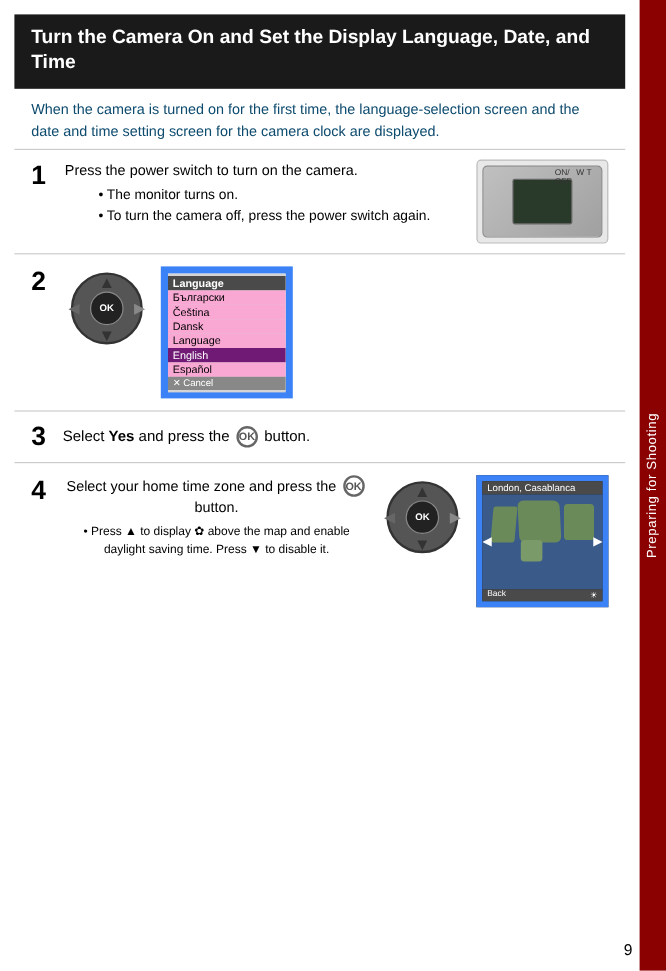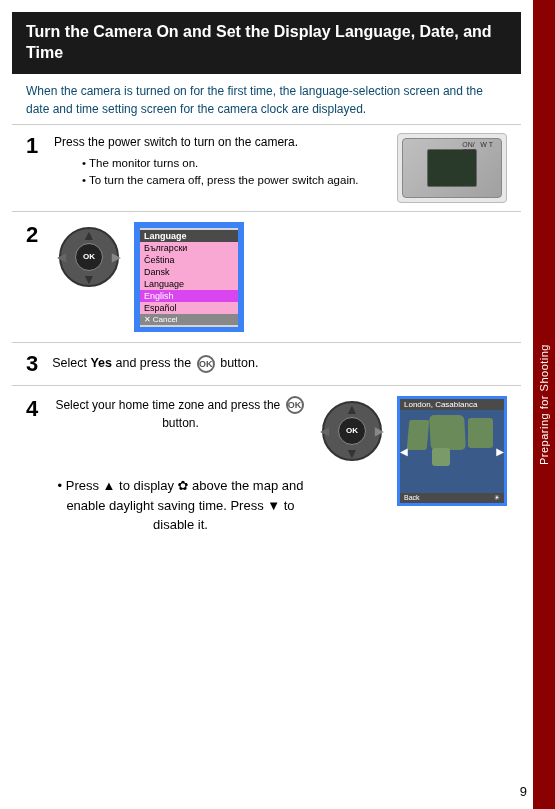--- a/index.html
+++ b/index.html
@@ -161,21 +161,21 @@
     }
 
     .lang-item {
       font-size: 9px;
       padding: 1px 4px;
       color: #000;
       background: #f9a8d4;
     }
 
     .lang-item.selected {
-      background: #d946ef;
+      background: #701a75;
       color: white;
     }
 
     .lang-cancel {
       background: #888;
       color: white;
       font-size: 8px;
       padding: 1px 4px;
       display: flex;
       align-items: center;
@@ -284,21 +284,21 @@
       color: #333;
       display: flex;
       gap: 4px;
     }
 
     
     .map-screen {
       width: 110px;
       min-width: 110px;
       height: 110px;
-      border: 3px solid #3b82f6;
+      border: 5px solid #3b82f6;
       background: #1a1a1a;
       display: flex;
       flex-direction: column;
     }
 
     .map-header {
       background: #4a4a4a;
       color: white;
       font-size: 8px;
       padding: 1px 4px;
@@ -370,23 +370,22 @@
     .step4-text ul {
       list-style: none;
       padding: 4px 0 0 0;
     }
 
     .step4-text ul li::before {
       content: "• ";
     }
 
     .step4-text ul li {
-      font-size: 13px;
+      font-size: 10px;
       line-height: 1.5;
-      margin-top: 40px;
     }
 
     
     .step5-container {
       border-top: 1px solid #ccc;
       padding: 8px 14px;
       font-size: 12.5px;
       color: #000;
     }
 

